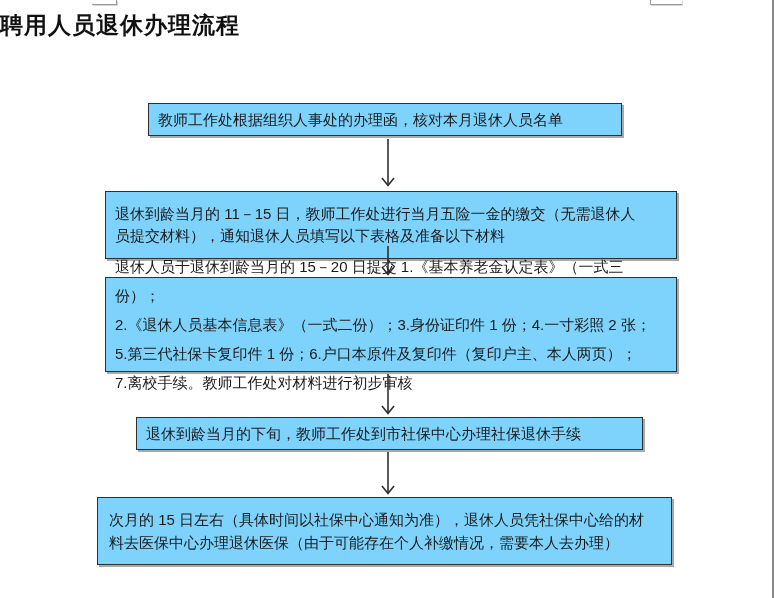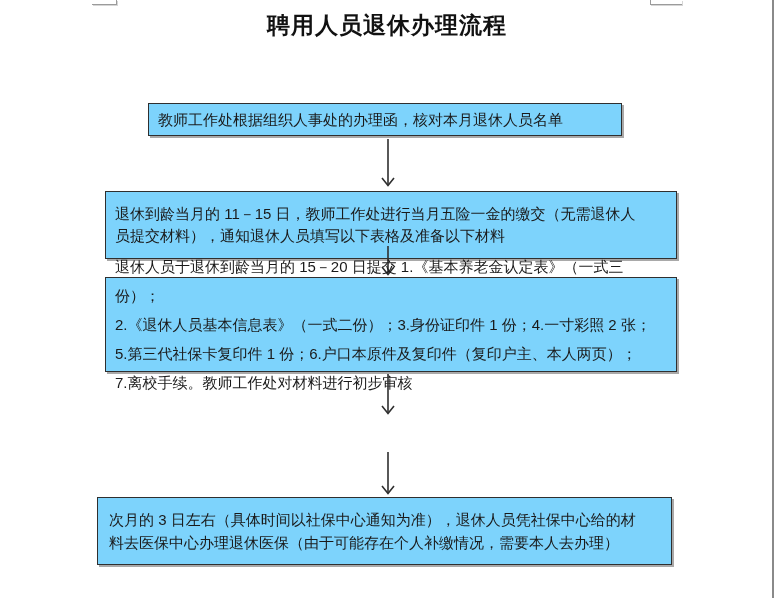--- a/index.html
+++ b/index.html
@@ -40,21 +40,21 @@
     left: 650px;
     width: 32px;
     border-bottom: 1px solid #9b9b9b;
     border-left: 1px solid #9b9b9b;
   }
   .title {
     position: absolute;
     top: 10px;
     left: 0;
     width: 100%;
-    text-align: center;
+    text-align: left;
     font-family: "Liberation Serif", serif;
     font-weight: bold;
     font-size: 23px;
     color: #111111;
     letter-spacing: 1px;
     margin: 0;
   }
   .flow-box {
     position: absolute;
     box-sizing: border-box;
@@ -123,24 +123,27 @@
 2.《退休人员基本信息表》（一式二份）；3.身份证印件 1 份；4.一寸彩照 2 张；
 5.第三代社保卡复印件 1 份；6.户口本原件及复印件（复印户主、本人两页）；
 7.离校手续。教师工作处对材料进行初步审核</div>
   </div>
 
   <svg class="flow-arrow arrow-3" viewBox="0 0 18 41">
     <line x1="9" y1="0" x2="9" y2="38.5" stroke-width="1.6" stroke="#2f2f2f"></line>
     <polyline points="3,32 9,39.5 15,32" fill="none" stroke-width="1.6" stroke="#2f2f2f"></polyline>
   </svg>
 
+  <div class="flow-box box-4">
+    <div class="flow-text">退休到龄当月的下旬，教师工作处到市社保中心办理社保退休手续</div>
+  </div>
 
   <svg class="flow-arrow arrow-4" viewBox="0 0 18 43">
     <line x1="9" y1="0" x2="9" y2="40.5" stroke-width="1.6" stroke="#2f2f2f"></line>
     <polyline points="3,34 9,41.5 15,34" fill="none" stroke-width="1.6" stroke="#2f2f2f"></polyline>
   </svg>
 
   <div class="flow-box box-5">
-    <div class="flow-text">次月的 3 日左右（具体时间以社保中心通知为准），退休人员凭社保中心给的材
+    <div class="flow-text">次月的 15 日左右（具体时间以社保中心通知为准），退休人员凭社保中心给的材
 料去医保中心办理退休医保（由于可能存在个人补缴情况，需要本人去办理）</div>
   </div>
 
 </div>
 
 </body></html>

